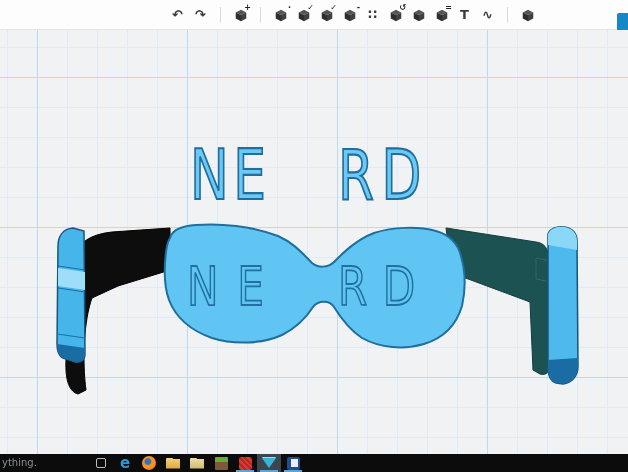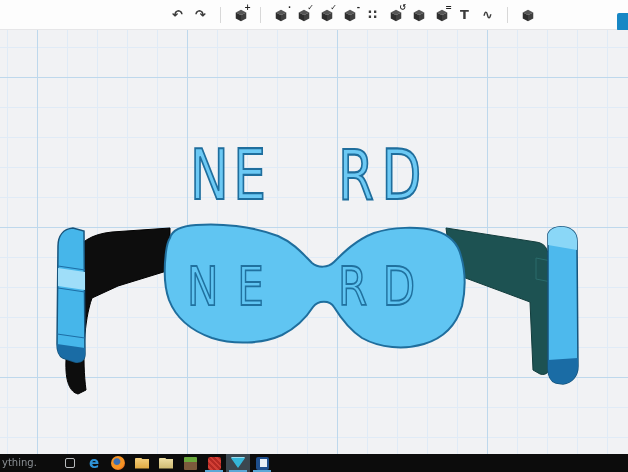--- a/index.html
+++ b/index.html
@@ -38,21 +38,21 @@
       linear-gradient(0deg,#bed8ec 1px,transparent 1px),
       linear-gradient(90deg,#e0ebf6 1px,transparent 1px),
       linear-gradient(0deg,#e0ebf6 1px,transparent 1px);
     background-size:150px 150px,150px 150px,30px 30px,30px 30px;
     background-position:37px 0,0 48px,7px 0,0 18px;
   }
   #model-svg{position:absolute;left:0;top:0;}
   
   #taskbar{
     position:absolute;left:0;top:454px;width:628px;height:18px;
-    background:#0c0c0c;display:flex;align-items:center;
+    background:#0c0c0c;display:flex;align-items:center;gap:31px;
   }
   #search-partial{
     color:#8b9095;font-size:10px;line-height:18px;padding-left:2px;width:56px;
     white-space:nowrap;overflow:hidden;
   }
   .task-icons{display:flex;align-items:center;height:18px;}
   .tkbtn{
     position:relative;width:24px;height:18px;display:flex;align-items:center;justify-content:center;
     cursor:pointer;flex:0 0 auto;
   }

